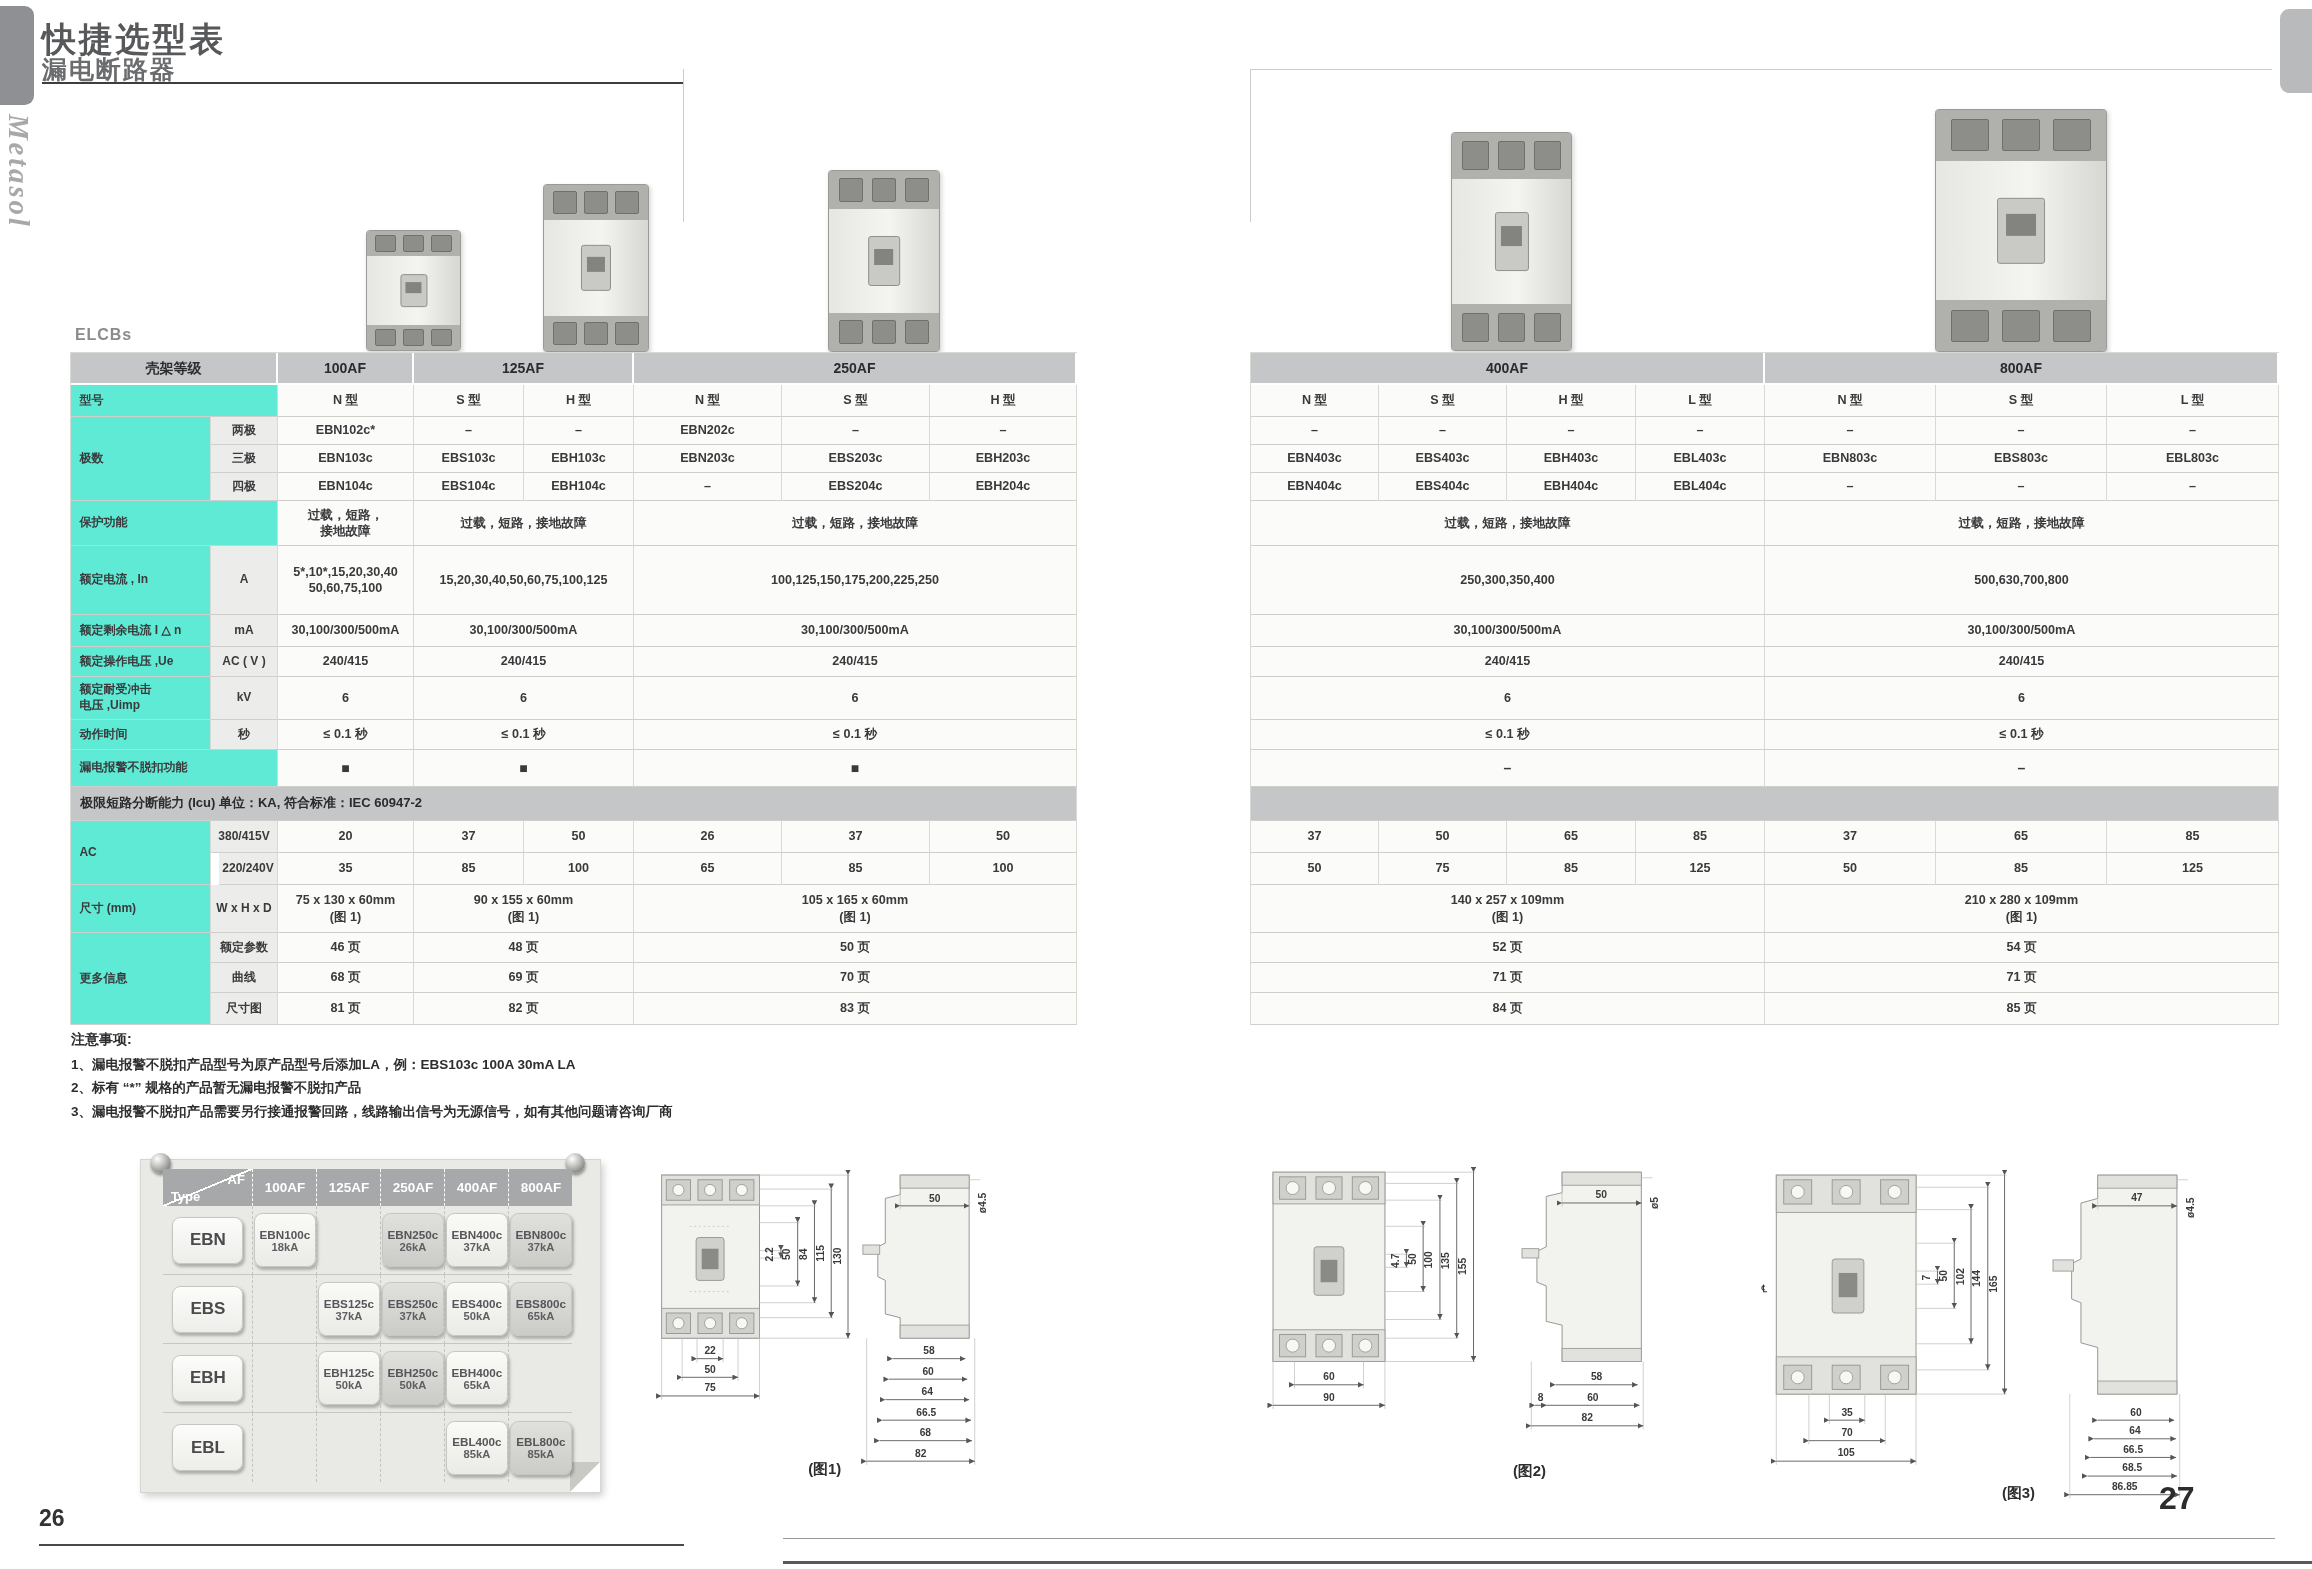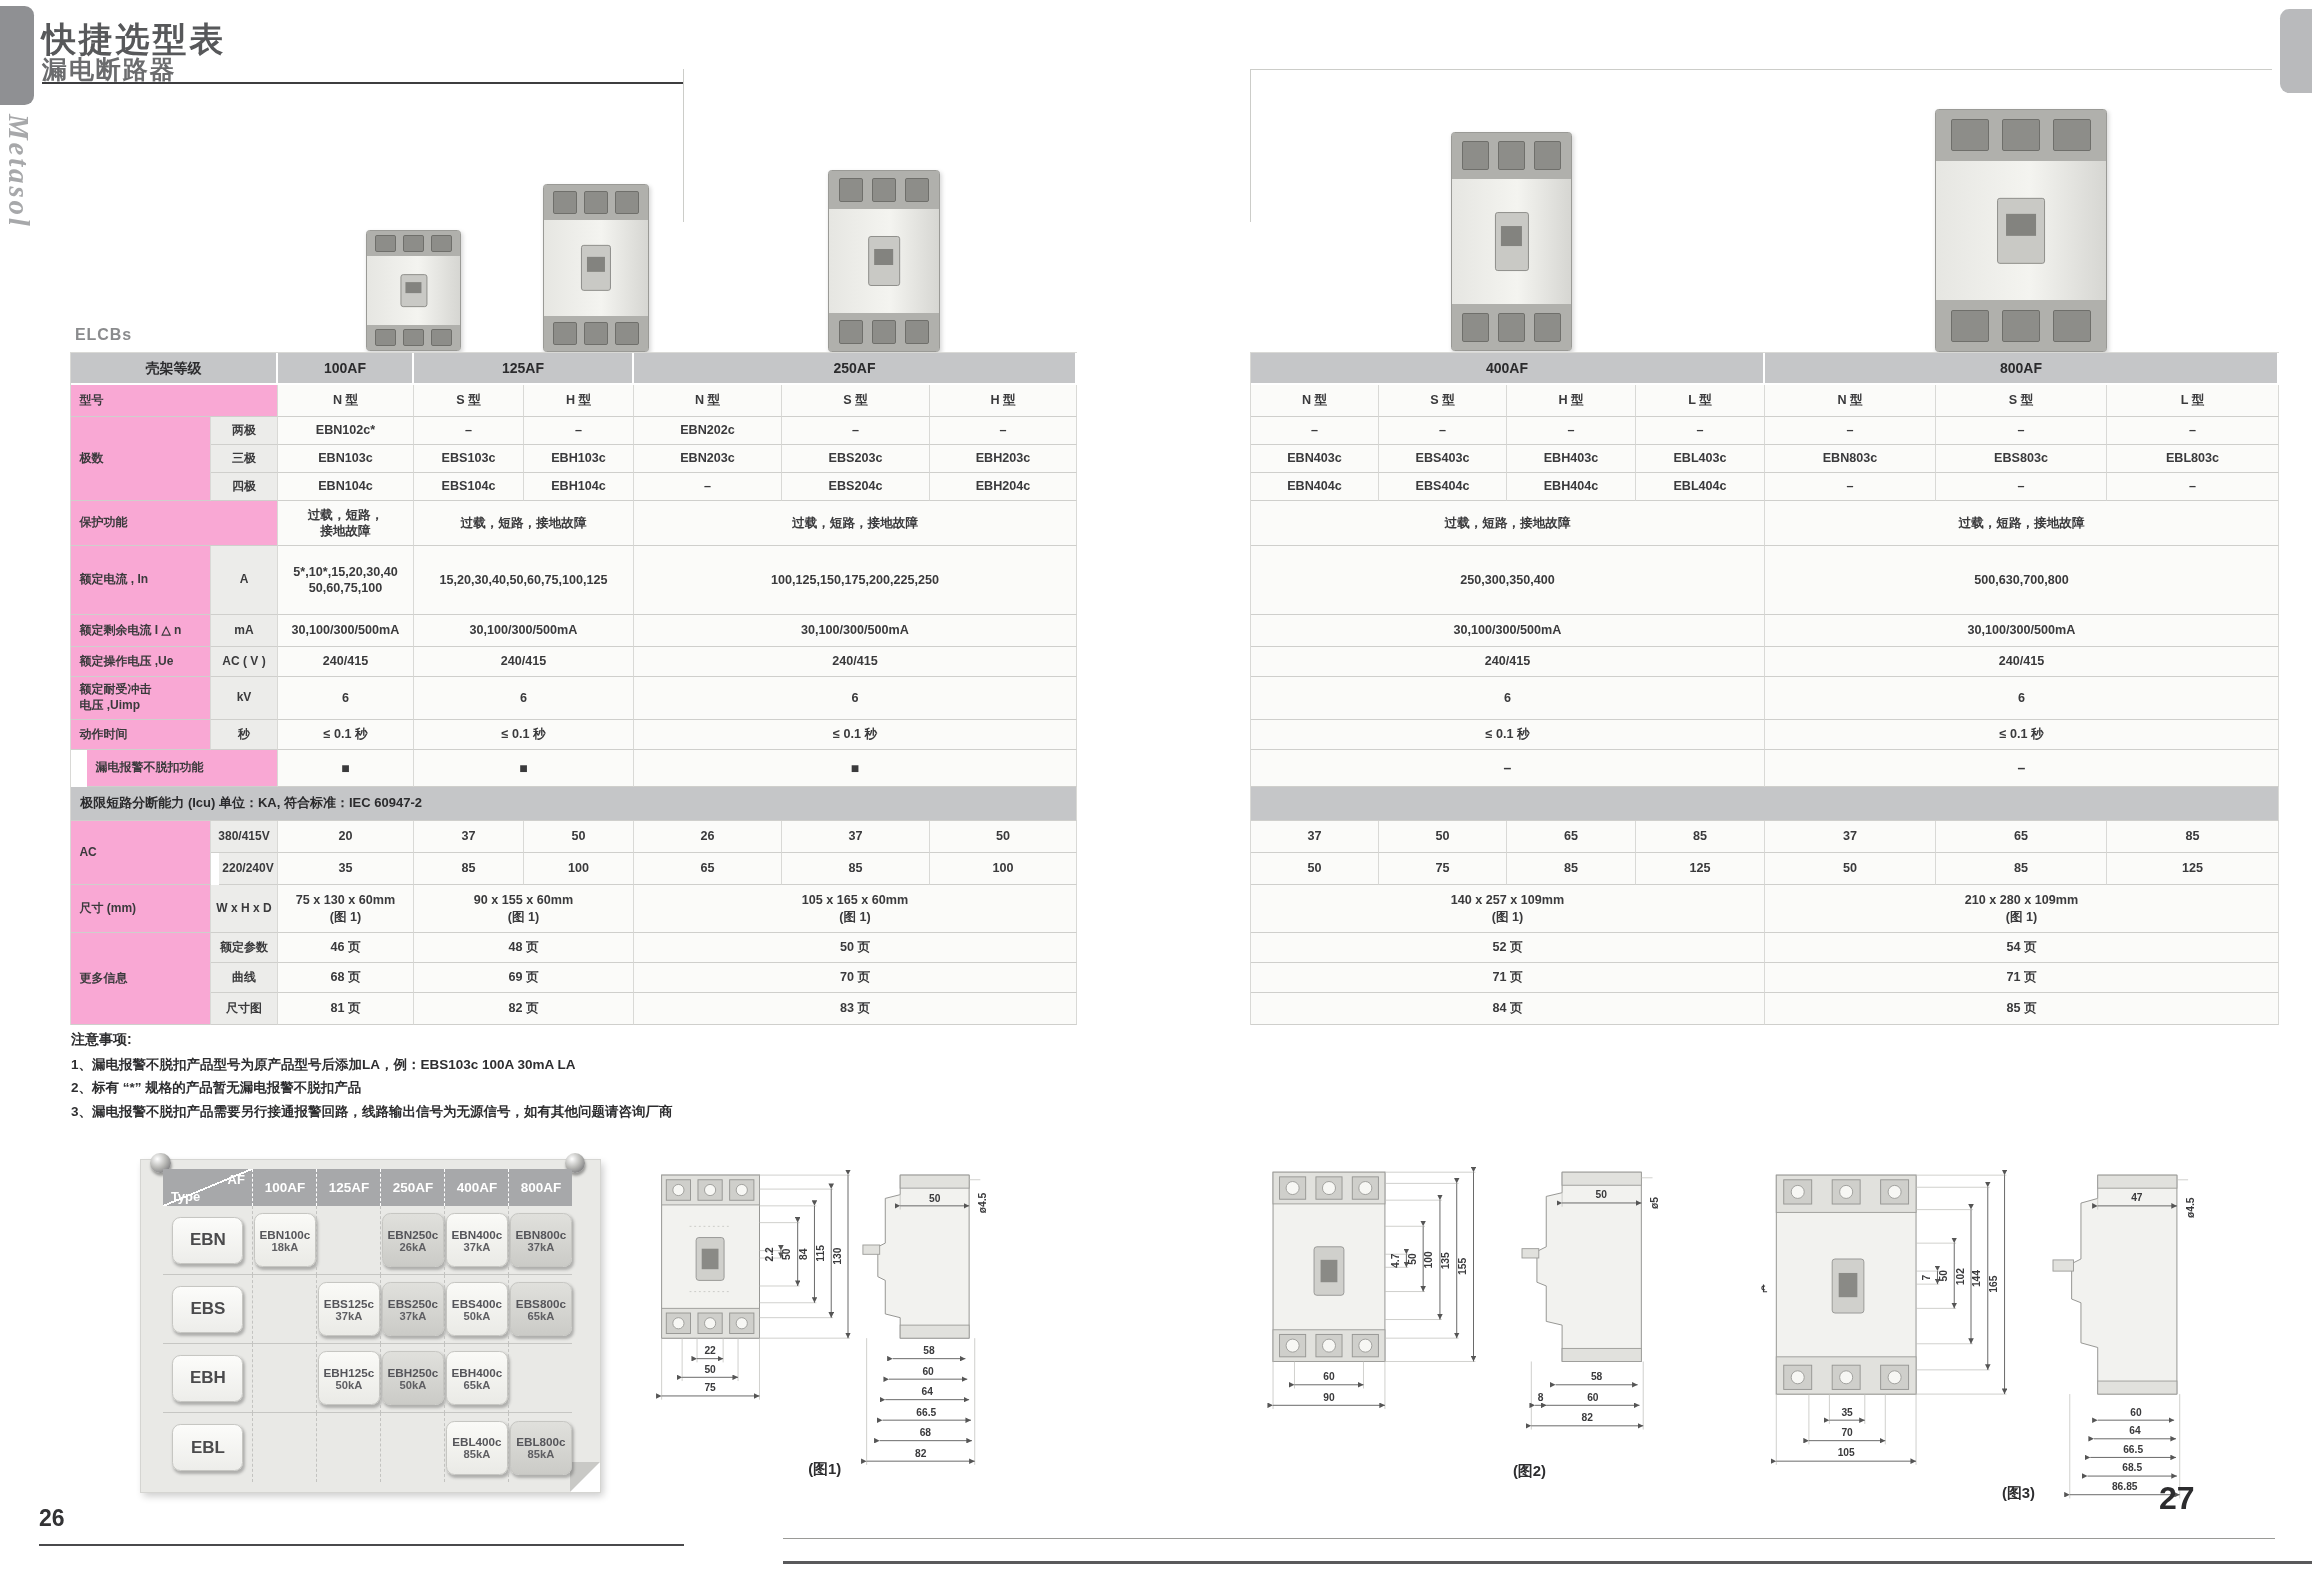--- a/index.html
+++ b/index.html
@@ -31,21 +31,21 @@
     grid-template-rows:32px 32px 28px 28px 28px 45px 69px 32px 30px 43px 30px 37px 34px 32px 32px 48px 30px 30px 32px;}
   #lgrid{left:70px;top:352px;grid-template-columns:140px 67px 136px 110px 110px 148px 148px 147px;}
   #rgrid{left:1250px;top:352px;grid-template-columns:128px 128px 129px 129px 171px 171px 172px;}
   .tc{box-sizing:border-box;display:flex;align-items:center;justify-content:center;text-align:center;
       font-size:12.6px;font-weight:600;color:#3a3a3c;background:#fbfbf9;
       border-right:0.9px solid #d9d9d6;border-bottom:0.9px solid #cfcfcc;padding:1.9px 3.7px;
       white-space:pre-line;line-height:1.3;}
   .tc.hd{background:#c5c6c8;font-size:14px;font-weight:700;color:#2b2b2d;
          border-right:2.8px solid #fff;border-bottom:2.8px solid #fff;}
   .tc.type{font-weight:700;}
-  .tc.lblMain{justify-content:flex-start;text-align:left;padding-left:8.4px;background:#f9a8d4;font-size:12px;font-weight:700;}
+  .tc.lblMain{justify-content:flex-start;text-align:left;padding-left:8.4px;background:#5eead4;font-size:12px;font-weight:700;}
   .tc.lblSub{background:#ececea;font-size:12px;font-weight:700;}
   .tc.band{background:#c5c6c8;justify-content:flex-start;padding-left:9.3px;font-weight:700;font-size:13px;color:#2b2b2d;}
   .tc.mark{font-size:14px;}
   
   #notes{left:71px;top:1031px;width:1072px;color:#2e2e30;}
   #notes .nt{font-size:14px;font-weight:700;margin-bottom:6.5px;}
   #notes .ni{font-size:13.5px;font-weight:700;margin:5.6px 0;}
   
   #panel{left:140px;top:1159px;width:459px;height:332px;background:#e9e9e6;border:0.9px solid #d5d5d2;
          box-shadow:2.8px 3.7px 7.5px rgba(0,0,0,.2);}
@@ -247,21 +247,21 @@
 电压 ,Uimp</div>
       <div class="tc lblSub" style="grid-area: 10 / 2 / span 1 / span 1;">kV</div>
       <div class="tc" style="grid-area: 10 / 3 / span 1 / span 1;">6</div>
       <div class="tc" style="grid-area: 10 / 4 / span 1 / span 2;">6</div>
       <div class="tc" style="grid-area: 10 / 6 / span 1 / span 3;">6</div>
       <div class="tc lblMain" style="grid-area: 11 / 1 / span 1 / span 1;">动作时间</div>
       <div class="tc lblSub" style="grid-area: 11 / 2 / span 1 / span 1;">秒</div>
       <div class="tc" style="grid-area: 11 / 3 / span 1 / span 1;">≤ 0.1 秒</div>
       <div class="tc" style="grid-area: 11 / 4 / span 1 / span 2;">≤ 0.1 秒</div>
       <div class="tc" style="grid-area: 11 / 6 / span 1 / span 3;">≤ 0.1 秒</div>
-      <div class="tc lblMain" style="grid-area: 12 / 1 / span 1 / span 2; margin-left: 16px;">漏电报警不脱扣功能</div>
+      <div class="tc lblMain" style="grid-area: 12 / 1 / span 1 / span 2;">漏电报警不脱扣功能</div>
       <div class="tc mark" style="grid-area: 12 / 3 / span 1 / span 1;">■</div>
       <div class="tc mark" style="grid-area: 12 / 4 / span 1 / span 2;">■</div>
       <div class="tc mark" style="grid-area: 12 / 6 / span 1 / span 3;">■</div>
       <div class="tc band" style="grid-area: 13 / 1 / span 1 / span 8;">极限短路分断能力 (Icu) 单位：KA, 符合标准：IEC 60947-2</div>
       <div class="tc lblMain" style="grid-area: 14 / 1 / span 2 / span 1;">AC</div>
       <div class="tc lblSub" style="grid-area: 14 / 2 / span 1 / span 1;">380/415V</div>
       <div class="tc lblSub" style="grid-area: 15 / 2 / span 1 / span 1; margin-left: 8px;">220/240V</div>
       <div class="tc" style="grid-area: 14 / 3 / span 1 / span 1;">20</div>
       <div class="tc" style="grid-area: 14 / 4 / span 1 / span 1;">37</div>
       <div class="tc" style="grid-area: 14 / 5 / span 1 / span 1;">50</div>

